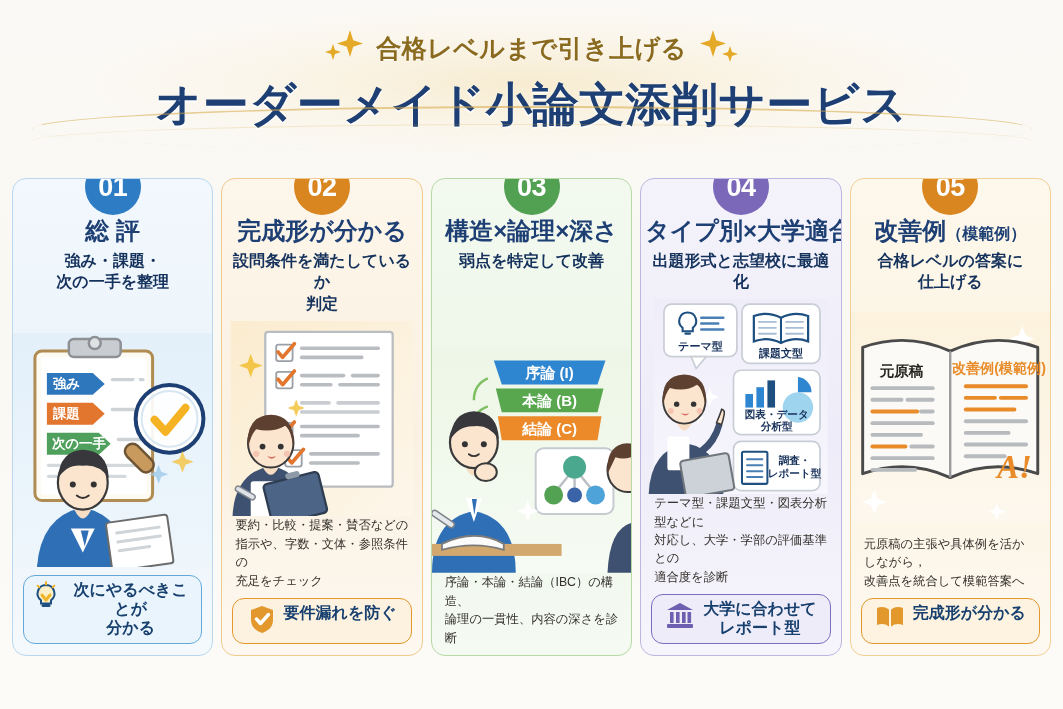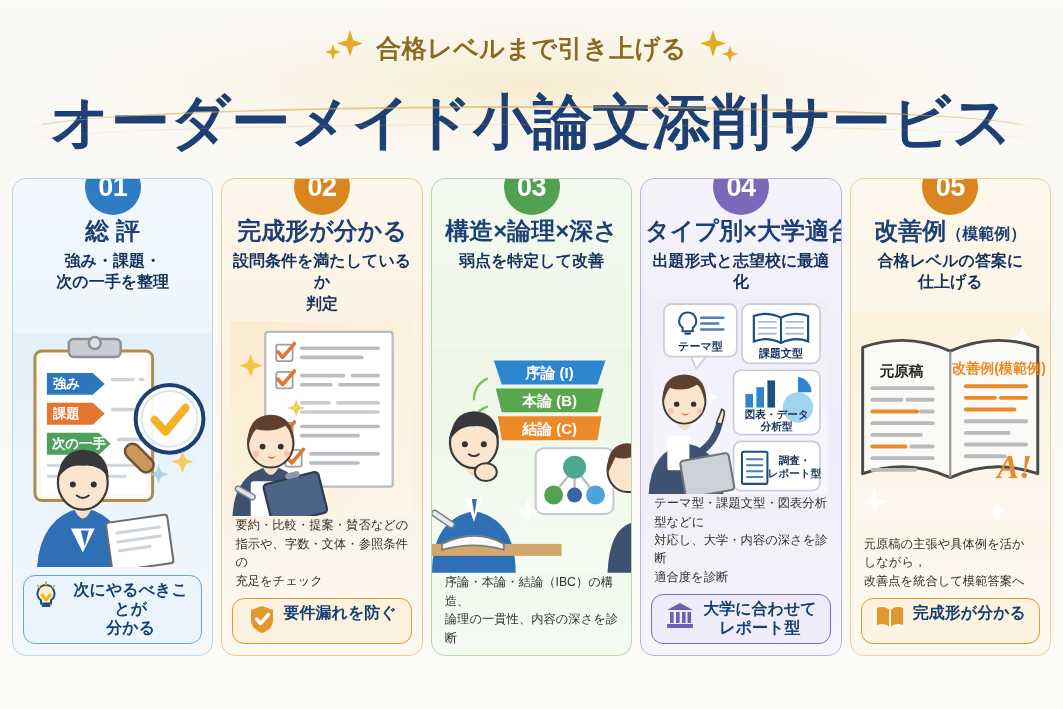--- a/index.html
+++ b/index.html
@@ -63,22 +63,22 @@
   .subtitle {
     font-size: 25px;
     font-weight: 700;
     color: #8a6a1e;
     letter-spacing: 0.5px;
     text-shadow: 0 1px 0 rgba(255,255,255,0.8);
     white-space: nowrap;
   }
   .main-title {
     position: relative;
-    margin-top: 13px;
-    font-size: 59px;
+    margin-top: 4px;
+    font-size: 46px;
     font-weight: 700;
     color: #1d3f73;
     letter-spacing: 0.5px;
     white-space: nowrap;
     text-shadow: 0 2px 2px rgba(255,255,255,0.9), 0 1px 0 rgba(255,255,255,1);
   }
   .spark { display: inline-block; line-height: 0; }
 
   
   .cards {
@@ -532,21 +532,21 @@
 
           <path d="M54 176 q14 -10 20 -30 l7 3 q-6 22 -21 33 z" fill="#3f5170"></path>
           <path d="M74 146 q5 -12 6 -16 q4 1 3 6 q-1 6 -3 12 z" fill="#fbe5cf" stroke="#3a3a3a" stroke-width="1.8"></path>
 
           <rect x="34" y="186" width="58" height="44" rx="4" fill="#cdd2d8" stroke="#6f757c" stroke-width="2.4" transform="rotate(-10 63 208)"></rect>
         </g>
       </svg>
     </div>
 
     <div class="card-body" style="white-space:pre-line">テーマ型・課題文型・図表分析型などに
-対応し、大学・内容の深さを診断
+対応し、大学・学部の評価基準との
 適合度を診断</div>
 
     <div class="footer-pill p4">
       <span>
         <svg width="30" height="30" viewBox="0 0 30 30" aria-hidden="true">
           <path d="M15 3 L28 10 H2 z" fill="#6f5fb0"></path>
           <rect x="5" y="12" width="3.6" height="11" fill="#6f5fb0"></rect>
           <rect x="11" y="12" width="3.6" height="11" fill="#6f5fb0"></rect>
           <rect x="17" y="12" width="3.6" height="11" fill="#6f5fb0"></rect>
           <rect x="22.5" y="12" width="3.6" height="11" fill="#6f5fb0"></rect>

